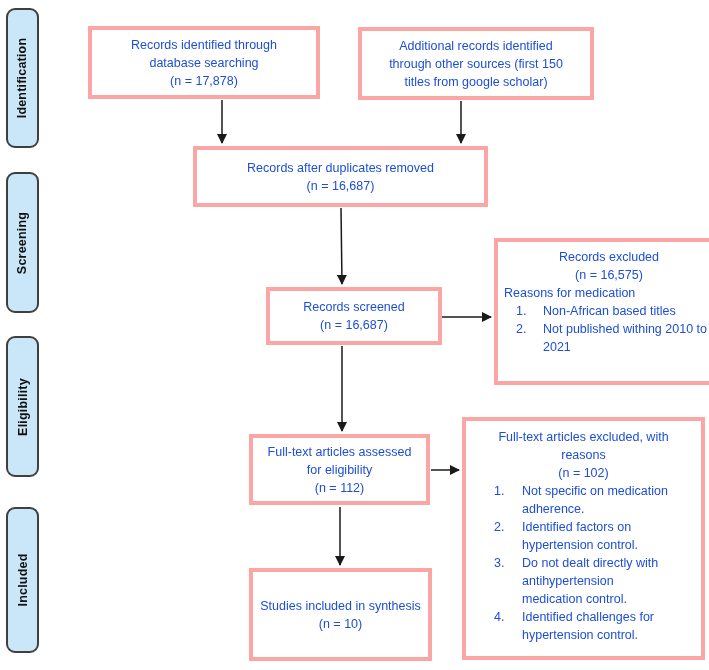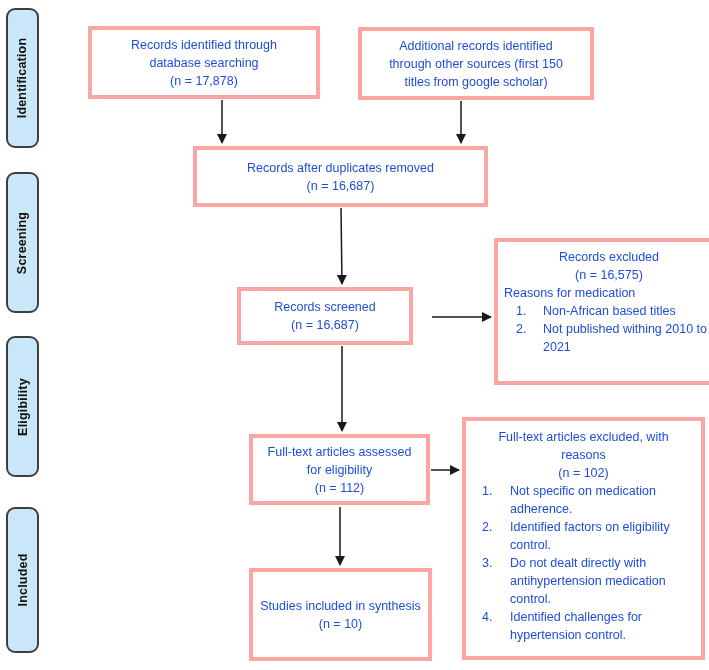--- a/index.html
+++ b/index.html
@@ -59,35 +59,35 @@
     z-index: 2;
   }
   .fbox .txt-block { display: block; }
   .fbox .count { display: block; }
 
   #box-database   { left: 88px;  top: 26px;  width: 232px; height: 73px;  padding: 2px 10px; }
   #box-database .txt-block { max-width: 178px; }
   #box-other      { left: 358px; top: 27px;  width: 236px; height: 73px;  padding: 2px 4px; }
   #box-other .txt-block { max-width: 198px; }
   #box-duplicates { left: 193px; top: 146px; width: 295px; height: 61px;  padding: 2px 10px; }
-  #box-screened   { left: 237px; top: 287px; width: 176px; height: 58px;  padding: 2px 8px; }
+  #box-screened   { left: 266px; top: 287px; width: 176px; height: 58px;  padding: 2px 8px; }
   #box-fulltext   { left: 249px; top: 434px; width: 181px; height: 71px;  padding: 2px 8px; }
   #box-fulltext .txt-block { max-width: 162px; }
   #box-included   { left: 249px; top: 568px; width: 183px; height: 93px;  padding: 2px 3px; }
   #box-included .txt-block { max-width: 165px; }
 
   
   .fbox.listbox {
     justify-content: flex-start;
     align-items: stretch;
     text-align: left;
   }
   .listbox .centered { text-align: center; width: 100%; display: block; }
   #box-excluded { left: 494px; top: 238px; width: 230px; height: 147px; padding: 6px 6px; }
-  #box-ft-excluded { left: 462px; top: 417px; width: 243px; height: 243px; padding: 7px 12px; }
+  #box-ft-excluded { left: 462px; top: 417px; width: 243px; height: 243px; padding: 7px 24px; }
   .nlist { width: 100%; }
   .nitem { display: flex; }
   .nitem .num { flex: none; }
   .nitem .txt { flex: 1; }
   #box-excluded .nitem .num { width: 27px; padding-left: 12px; box-sizing: content-box; }
   #box-ft-excluded .nitem .num { width: 28px; padding-left: 4px; box-sizing: content-box; }
 
   
   #arrows {
     position: absolute;
@@ -175,21 +175,21 @@
   <div class="fbox listbox" id="box-ft-excluded">
     <span class="centered txt-block">Full-text articles excluded, with reasons</span>
     <span class="centered">(n = 102)</span>
     <div class="nlist">
       <div class="nitem">
         <span class="num">1.</span>
         <span class="txt">Not specific on medication adherence.</span>
       </div>
       <div class="nitem">
         <span class="num">2.</span>
-        <span class="txt">Identified factors on eligibility control.</span>
+        <span class="txt">Identified factors on hypertension control.</span>
       </div>
       <div class="nitem">
         <span class="num">3.</span>
         <span class="txt">Do not dealt directly with antihypertension medication control.</span>
       </div>
       <div class="nitem">
         <span class="num">4.</span>
         <span class="txt">Identified challenges for hypertension control.</span>
       </div>
     </div>

